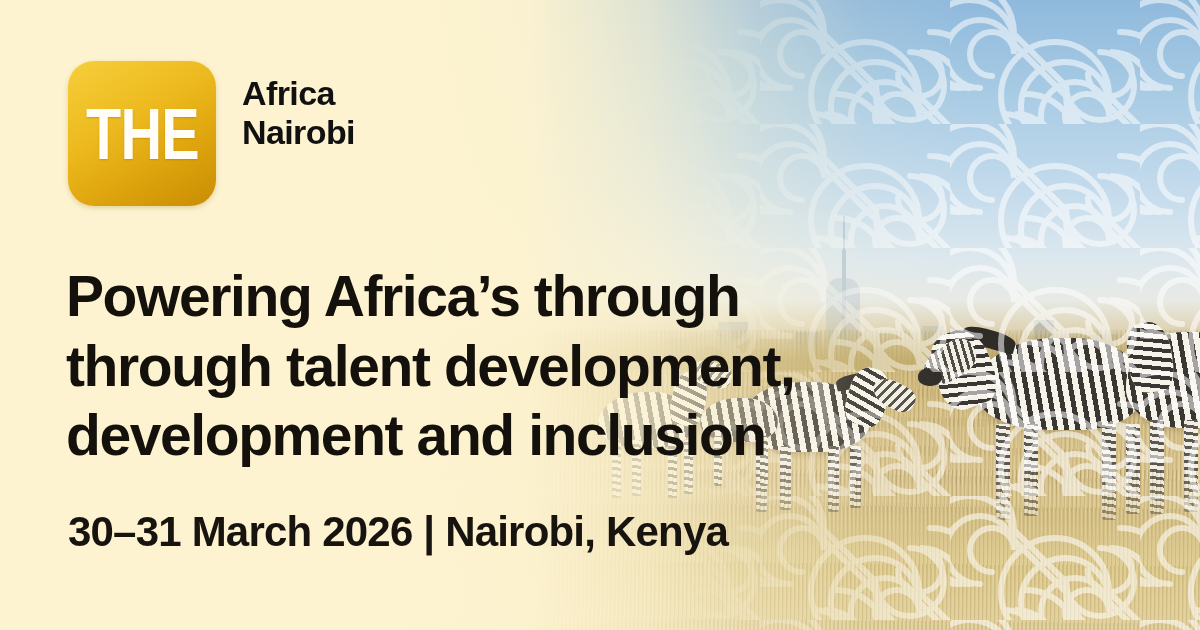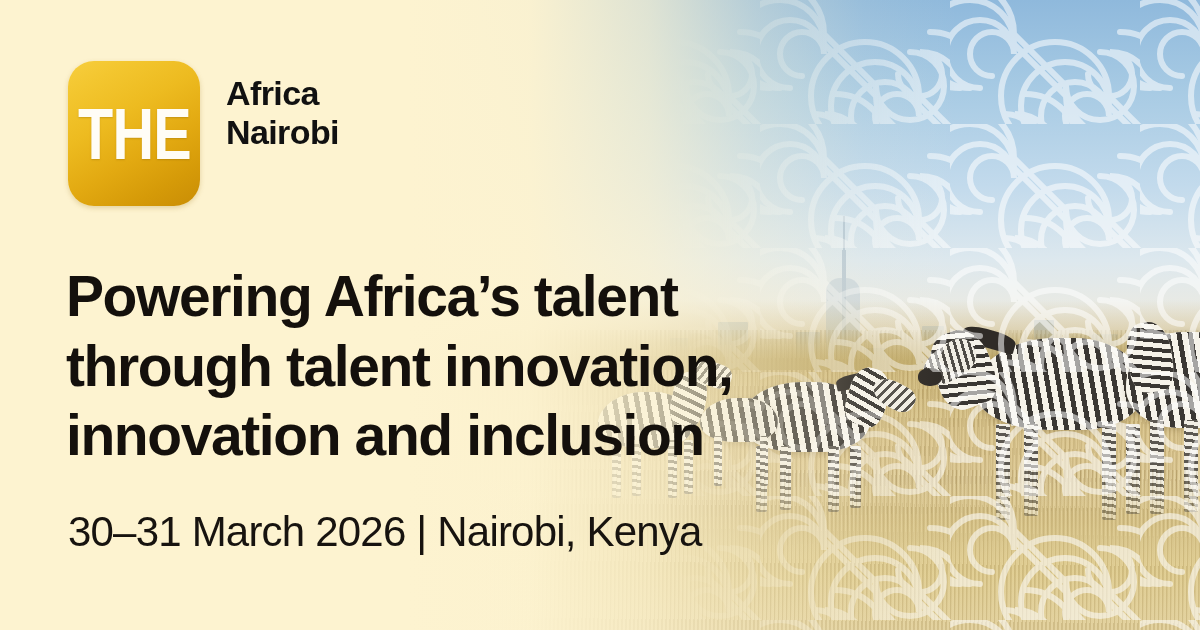--- a/index.html
+++ b/index.html
@@ -163,21 +163,21 @@
   }
 
   
   .content{position:absolute;inset:0;}
 
   .logo-row{
     position:absolute;left:68px;top:61px;
     display:flex;align-items:flex-start;gap:26px;
   }
   .logo-mark{
-    width:132px;height:145px;border-radius:26px;
+    width:148px;height:145px;border-radius:26px;
     background:
       linear-gradient(150deg,
         #F7CE3E 0%,
         #F3C62F 16%,
         #EDBB20 38%,
         #E2A911 62%,
         #D59A08 82%,
         #C98D05 100%);
     display:flex;align-items:center;justify-content:center;
     box-shadow:0 2px 5px rgba(150,110,10,.25);
@@ -201,21 +201,21 @@
     font-weight:700;
     font-size:57px;line-height:1.22;
     letter-spacing:-1.4px;
     color:#14100C;
     max-width:760px;
   }
   .headline span{display:block;white-space:nowrap;}
 
   .details{
     position:absolute;left:68px;top:509px;
-    font-weight:400;font-size:42px;line-height:1.1;
+    font-weight:700;font-size:42px;line-height:1.1;
     letter-spacing:-.8px;color:#17130F;
     white-space:nowrap;
   }
 </style>
 </head>
 <body>
 
 <div class="banner">
 
   <div class="photo">
@@ -342,21 +342,21 @@
       <div class="logo-mark">
         <span class="logo-the">THE</span>
       </div>
       <div class="logo-words">
         <span>Africa</span>
         <span>Nairobi</span>
       </div>
     </div>
 
     <div class="headline">
-      <span>Powering Africa’s talent</span>
-      <span>through talent innovation,</span>
-      <span>innovation and inclusion</span>
+      <span>Powering Africa’s through</span>
+      <span>through talent development,</span>
+      <span>development and inclusion</span>
     </div>
 
     <div class="details">30–31 March 2026 | Nairobi, Kenya</div>
 
   </div>
 </div>
 
 </body></html>

